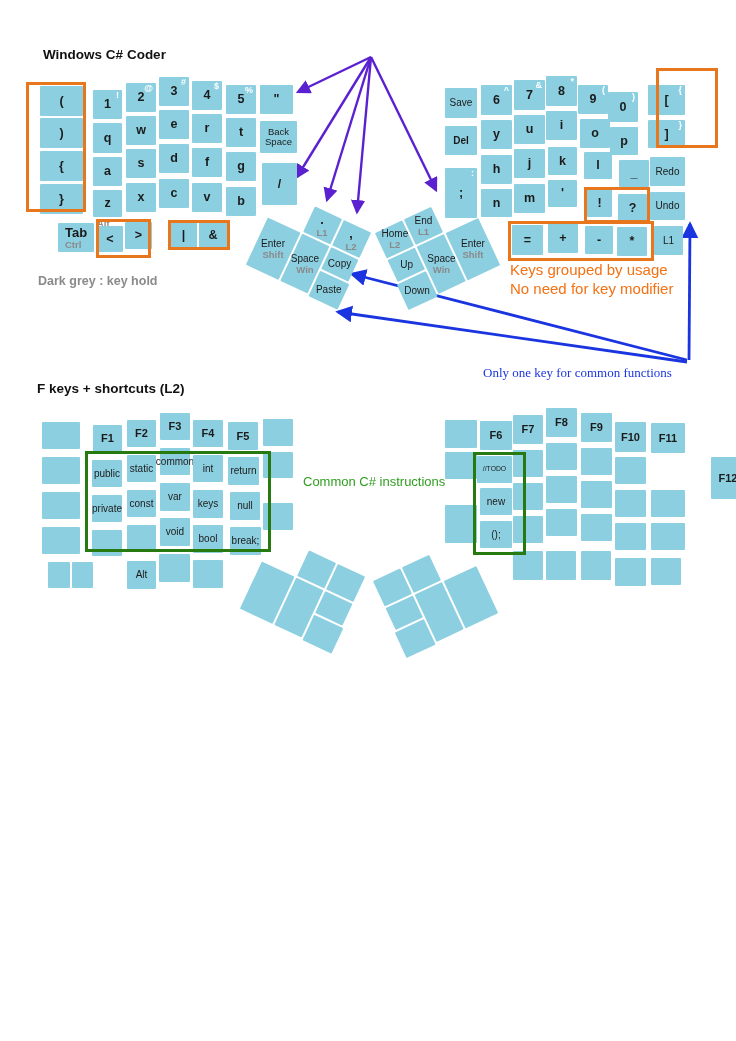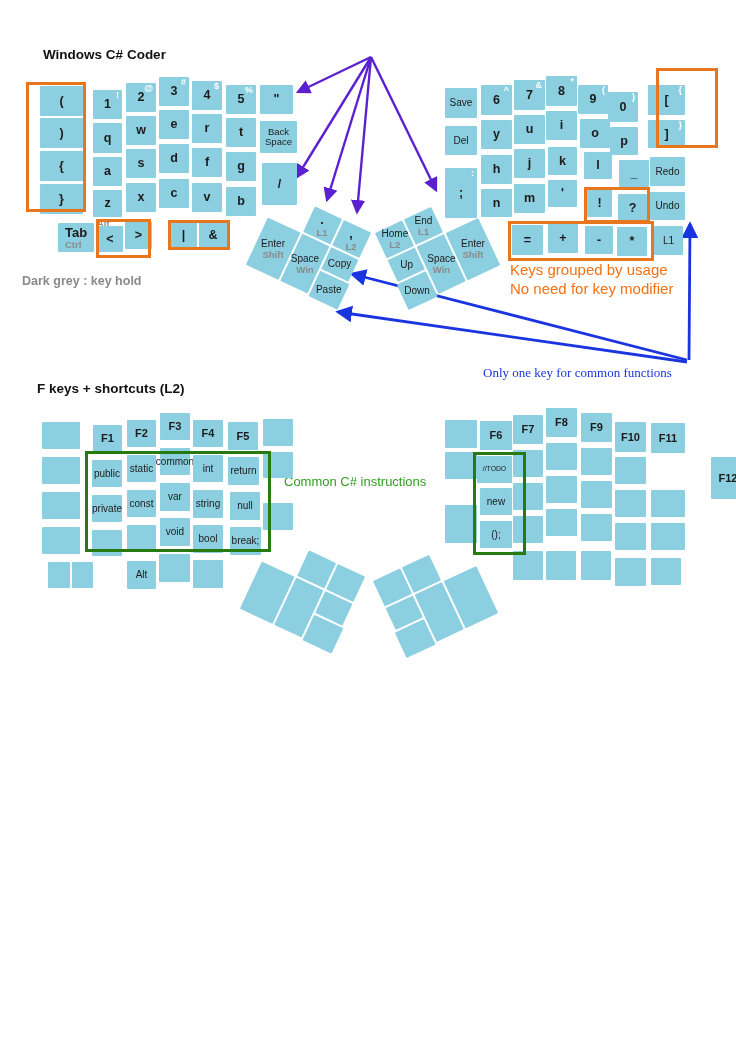--- a/index.html
+++ b/index.html
@@ -30,26 +30,26 @@
   .thumb .in{transform:rotate(var(--cr));}
   .obox{position:absolute;border:3px solid var(--orange_box);box-sizing:border-box;}
   .gbox{position:absolute;border:3px solid var(--green_box);box-sizing:border-box;}
   #arrows{position:absolute;left:0;top:0;pointer-events:none;}
 </style>
 </head>
 <body>
 
 <div id="page">
   <div class="note title" style="left:43px;top:47px">Windows C# Coder</div>
-  <div class="note grey" style="left:22px;top:274px">Dark grey : key hold</div>
+  <div class="note grey" style="left:38px;top:274px">Dark grey : key hold</div>
   <div class="note orange-t" style="left:510px;top:261px">Keys grouped by usage</div>
   <div class="note orange-t" style="left:510px;top:280px">No need for key modifier</div>
   <div class="note blue-t" style="left:483px;top:366px">Only one key for common functions</div>
   <div class="note title" style="left:37px;top:381px">F keys + shortcuts (L2)</div>
-  <div class="note green-t" style="left:284px;top:475px">Common C# instructions</div>
+  <div class="note green-t" style="left:303px;top:475px">Common C# instructions</div>
   <svg id="arrows" width="736" height="1041">
       <defs>
         <marker id="ah-purple" markerWidth="7" markerHeight="7" refX="5" refY="3" orient="auto">
           <path d="M0,0 L6,3 L0,6 z" fill="#5b21d0"></path>
         </marker>
         <marker id="ah-blue" markerWidth="7" markerHeight="7" refX="5" refY="3" orient="auto">
           <path d="M0,0 L6,3 L0,6 z" fill="#1a35e0"></path>
         </marker>
       </defs>
       <line x1="371" y1="57" x2="298" y2="92" stroke="#5b21d0" stroke-width="2.4" marker-end="url(#ah-purple)"></line>
@@ -228,21 +228,21 @@
       <span class="in">
         <span>&amp;</span>
       </span>
     </div>
     <div></div>
     <div class="key w" style="left: 445px; top: 88px; width: 32px; height: 30px;">
       <span class="in">
         <span>Save</span>
       </span>
     </div>
-    <div class="key w" style="left: 445px; top: 126px; width: 32px; height: 29px;">
+    <div class="key w" style="left: 445px; top: 126px; width: 32px; height: 29px; font-weight: bold;">
       <span class="in">
         <span>Del</span>
       </span>
     </div>
     <div class="key ch" style="left: 445px; top: 168px; width: 32px; height: 50px;">
       <span class="in">
         <span>;</span>
       </span>
       <span class="sup">:</span>
     </div>
@@ -480,21 +480,21 @@
         <span>F4</span>
       </span>
     </div>
     <div class="key w" style="left: 193px; top: 455px; width: 30px; height: 27px;">
       <span class="in">
         <span>int</span>
       </span>
     </div>
     <div class="key w" style="left: 193px; top: 490px; width: 30px; height: 28px;">
       <span class="in">
-        <span>string</span>
+        <span>keys</span>
       </span>
     </div>
     <div class="key w" style="left: 193px; top: 525px; width: 30px; height: 28px;">
       <span class="in">
         <span>bool</span>
       </span>
     </div>
     <div class="key blank" style="left: 193px; top: 560px; width: 30px; height: 28px;">
       <span class="in"></span>
     </div>

